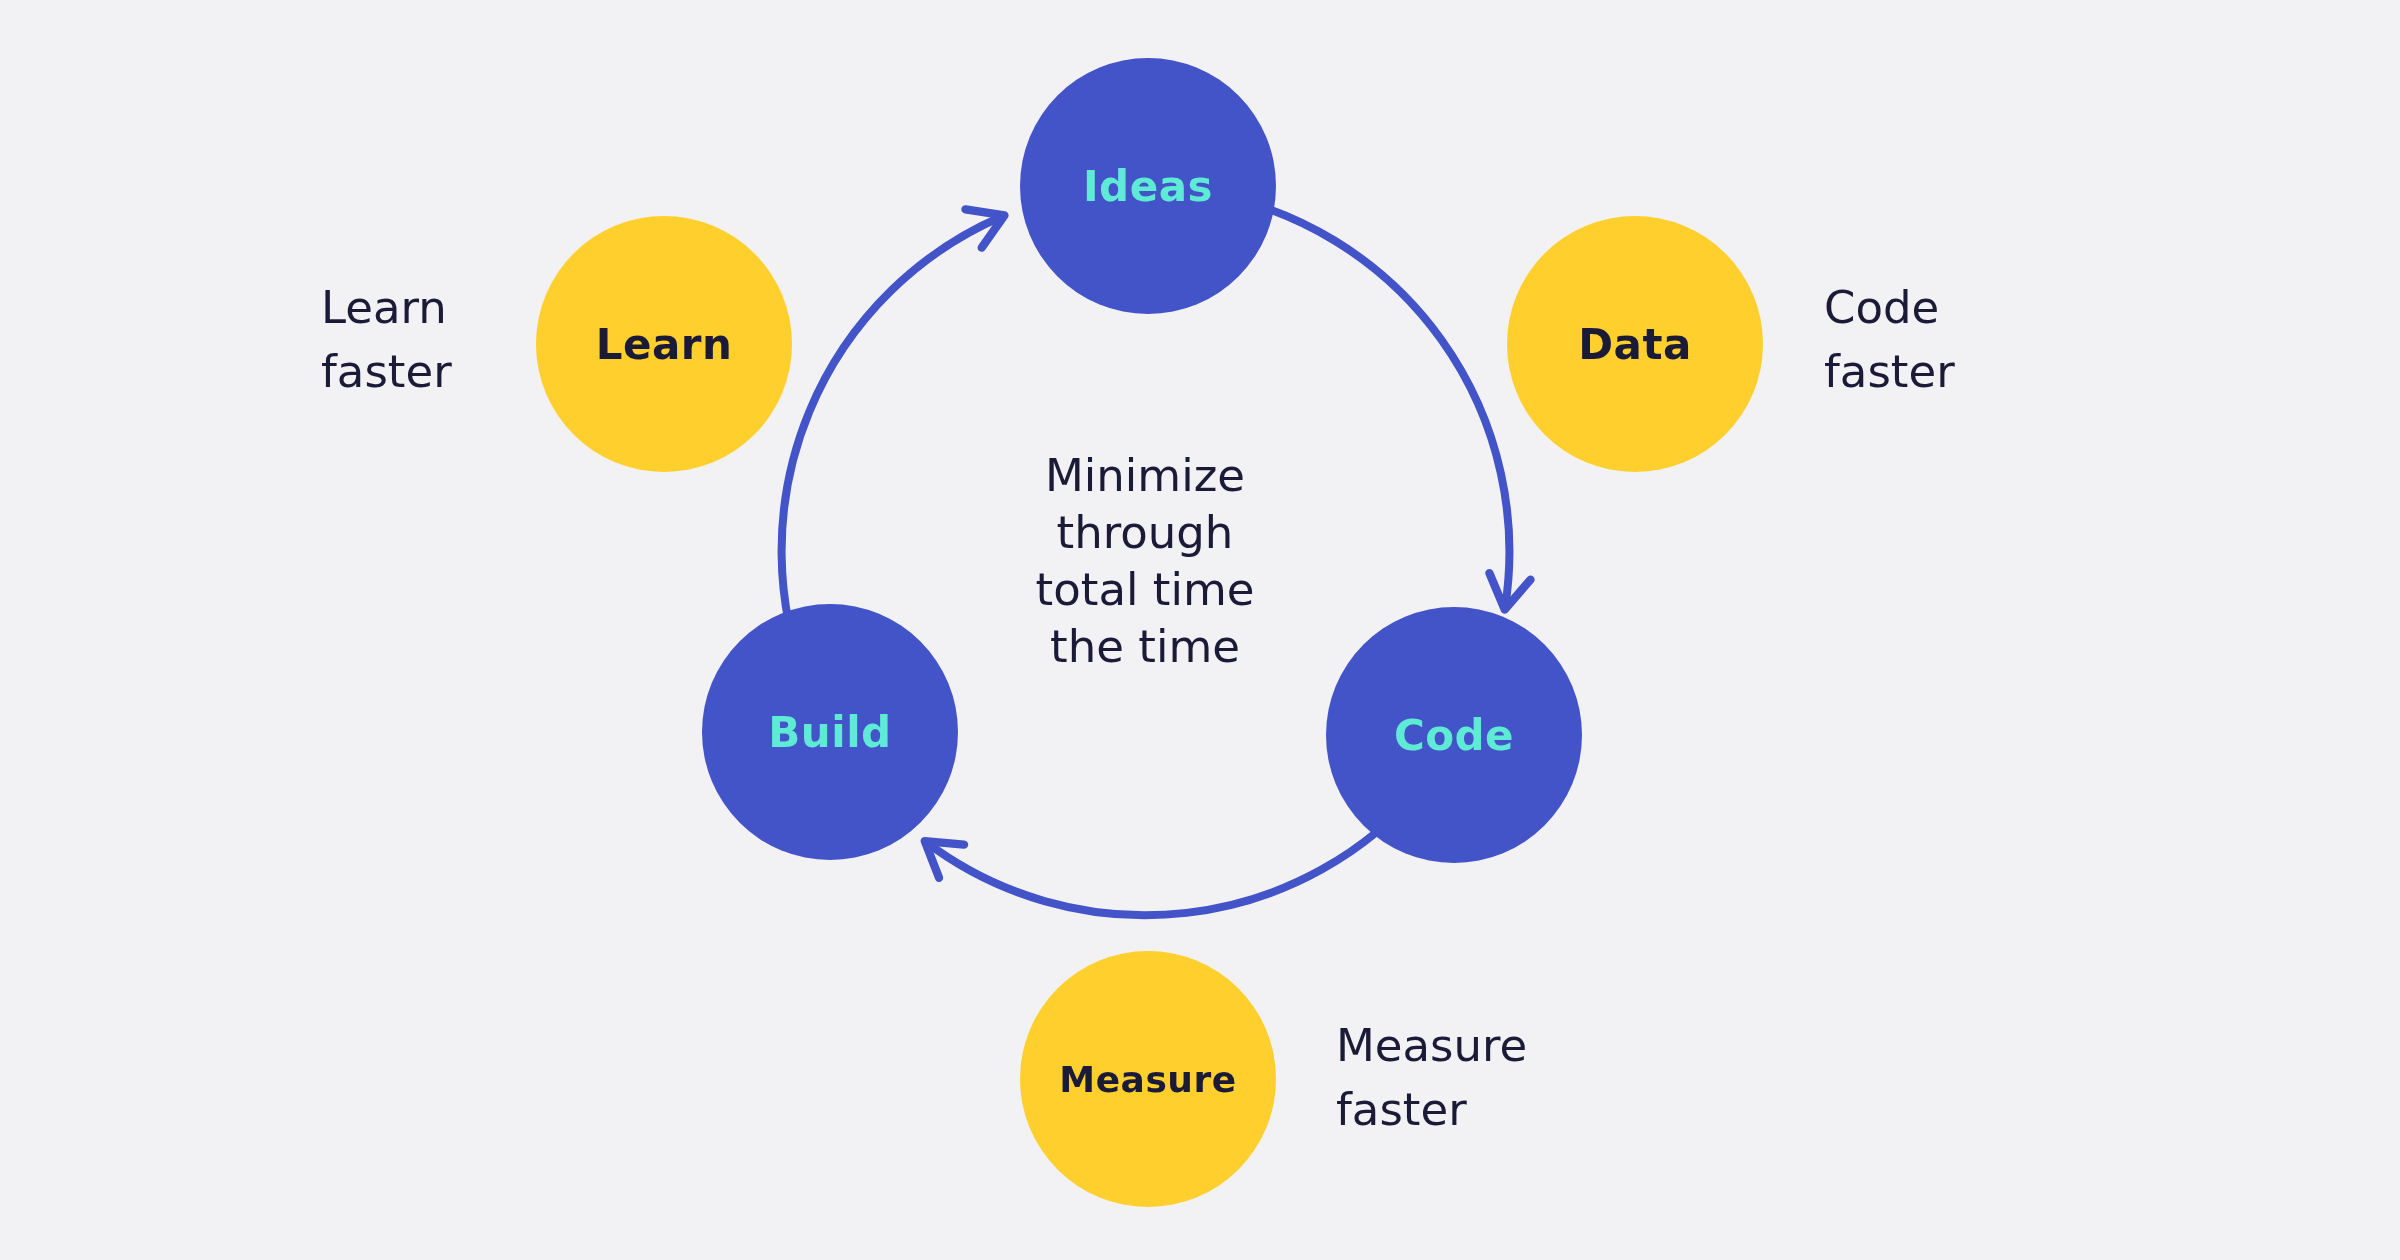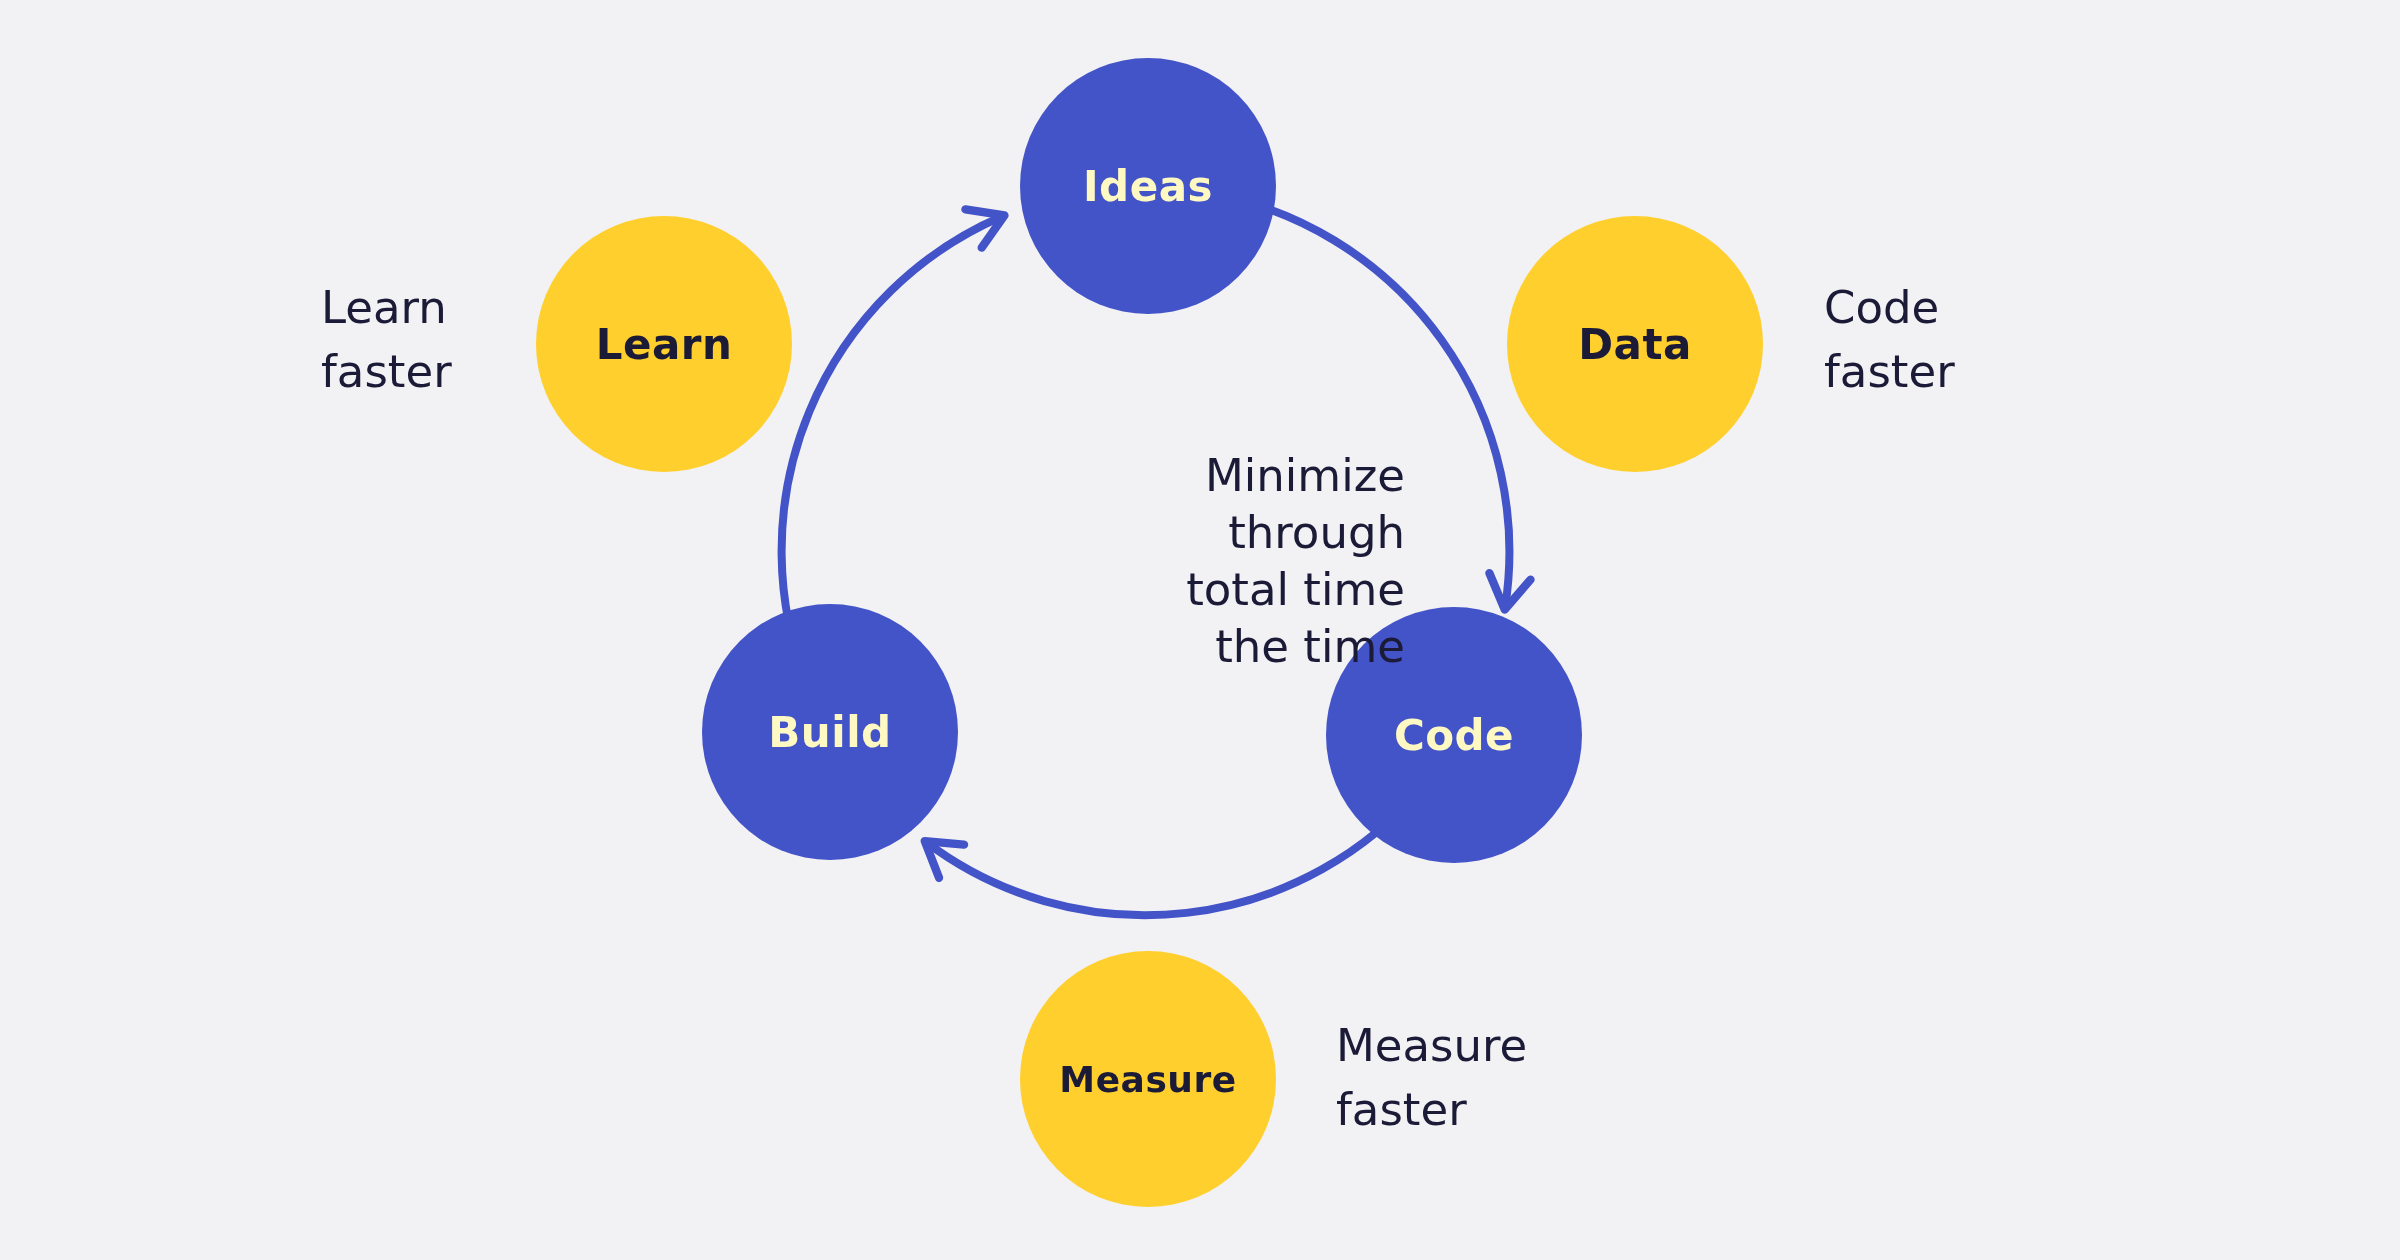--- a/index.html
+++ b/index.html
@@ -29,21 +29,21 @@
     width: 256px;
     height: 256px;
     border-radius: 50%;
     display: flex;
     align-items: center;
     justify-content: center;
     z-index: 2;
   }
   .circle.blue {
     background: #4353C8;
-    color: #fef9c3;
+    color: #5eead4;
   }
   .circle.yellow {
     background: #FFCF2D;
     color: #1B1B38;
   }
   .circle .label {
     font-size: 42px;
     font-weight: bold;
     letter-spacing: 0.5px;
     white-space: nowrap;
@@ -56,21 +56,21 @@
     font-size: 45px;
     line-height: 1.42;
     z-index: 3;
   }
   .caption span { display: block; }
   .center-text {
     position: absolute;
     left: 885px;
     top: 447px;
     width: 520px;
-    text-align: right;
+    text-align: center;
     font-size: 45px;
     line-height: 1.27;
     z-index: 3;
   }
   .center-text span { display: block; }
 
   
   .node-ideas   { left: 1020px; top: 58px;  }
   .node-build   { left: 1507px; top: 216px; }
   .node-code    { left: 1326px; top: 607px; }

